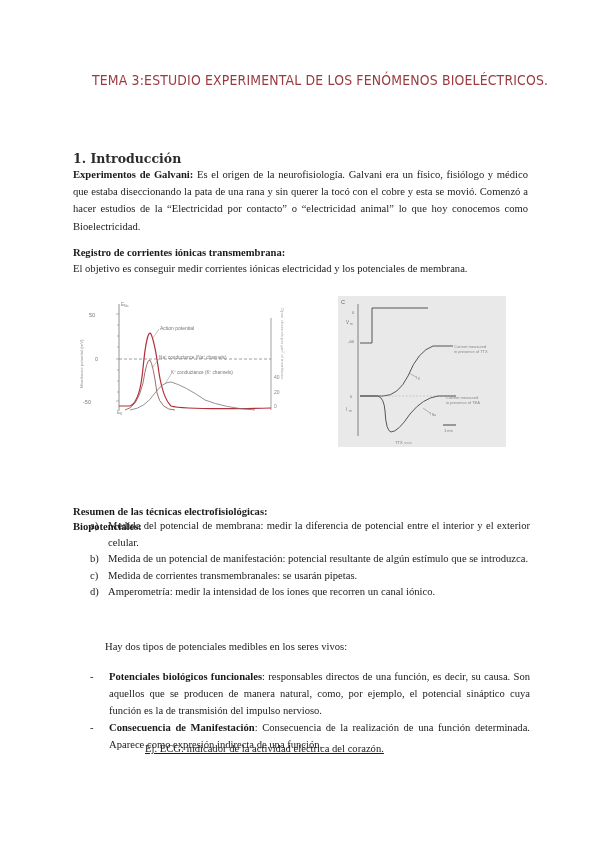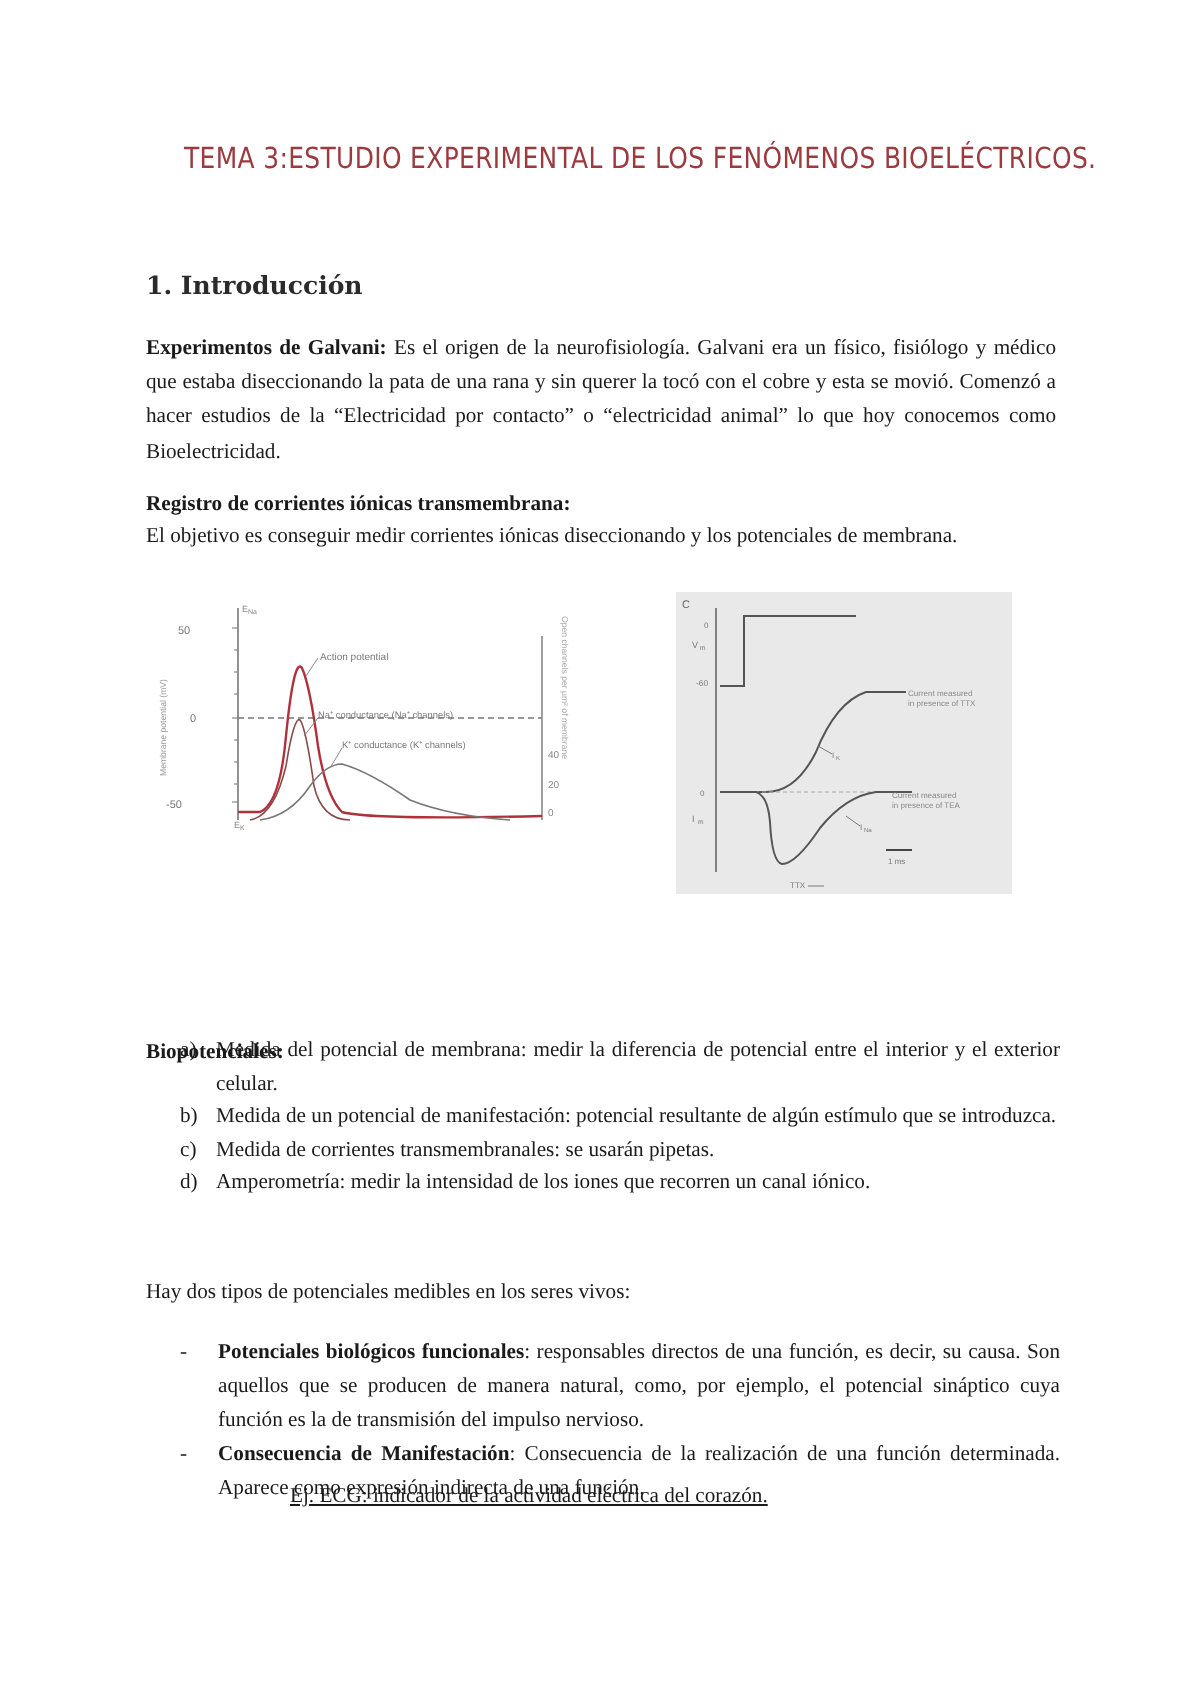--- a/index.html
+++ b/index.html
@@ -2,41 +2,41 @@
 <html><head>
 <meta charset="utf-8">
 <style>
   html, body { margin: 0; padding: 0; background: #ffffff; }
   body { width: 600px; height: 848px; position: relative; overflow: hidden; font-family: "Liberation Serif", "DejaVu Serif", serif; color: #1a1a1a; }
   .page { position: absolute; left: 0; top: 0; width: 556px; height: 848px; }
 
   .title { position: absolute; left: 92px; top: 72px; width: 440px; font-family: "DejaVu Sans", sans-serif; font-size: 14.5px; letter-spacing: 0.2px; color: #9b3a3f; white-space: nowrap; font-weight: normal; transform: scaleX(0.86); transform-origin: left center; font-variant: small-caps; }
 
   .h1 { position: absolute; left: 73px; font-family: "DejaVu Serif", serif; font-weight: bold; font-size: 12.5px; color: #2b2b2b; white-space: nowrap; }
-  .h1.intro { top: 135px; }
+  .h1.intro { top: 151px; }
   .h1.proceso { top: 620px; font-size: 13px; }
 
   .para { position: absolute; left: 73px; width: 455px; font-size: 10.6px; line-height: 17.2px; text-align: justify; }
   .para b { font-weight: bold; }
   .line { white-space: nowrap; }
 
   .galvani { top: 166px; }
   .registro-h { top: 244px; }
   .registro-t { top: 260px; }
 
   .bio-h { top: 470px; margin-top: 48px; }
   .bio-t { top: 486px; }
   .resumen-h { top: 503px; }
 
   .list { position: absolute; left: 90px; width: 440px; font-size: 10.6px; line-height: 16.5px; }
   .list .item { position: relative; padding-left: 18px; text-align: justify; }
   .list .marker { position: absolute; left: 0; top: 0; }
   .list.alpha { top: 518px; }
 
-  .intro2 { top: 638px; }
+  .intro2 { top: 638px; margin-left: 32px; }
 
   .dash-list { position: absolute; left: 90px; width: 440px; top: 668px; font-size: 10.6px; line-height: 17px; }
   .dash-list .item { position: relative; padding-left: 19px; text-align: justify; }
   .dash-list .marker { position: absolute; left: 0; top: 0; }
   .ej { position: absolute; left: 145px; top: 743px; font-size: 10.6px; white-space: nowrap; text-decoration: underline; }
 
   .fig-left { position: absolute; left: 75px; top: 298px; width: 215px; height: 118px; }
   .fig-right { position: absolute; left: 338px; top: 296px; width: 168px; height: 151px; background: #e9e9e9; }
   svg text { font-family: "Liberation Sans", sans-serif; }
 </style>
@@ -49,21 +49,21 @@
 
   <div class="h1 intro">1. Introducción</div>
 
   <div class="para galvani">
     <b>Experimentos de Galvani:</b><span> Es el origen de la neurofisiología. Galvani era un físico, fisiólogo y médico que estaba diseccionando la pata de una rana y sin querer la tocó con el cobre y esta se movió. Comenzó a hacer estudios de la “Electricidad por contacto” o “electricidad animal” lo que hoy conocemos como Bioelectricidad.</span>
   </div>
 
   <div class="para registro-h">
     <b>Registro de corrientes iónicas transmembrana:</b>
   </div>
-  <div class="para registro-t line">El objetivo es conseguir medir corrientes iónicas diseccionando y los potenciales de membrana.</div>
+  <div class="para registro-t line">El objetivo es conseguir medir corrientes iónicas electricidad y los potenciales de membrana.</div>
 
   <div class="fig-left">
     <svg width="215" height="118" viewBox="0 0 215 118">
 
       <line x1="44" y1="6" x2="44" y2="112" stroke="#777" stroke-width="0.8"></line>
       <g stroke="#888" stroke-width="0.6">
         <line x1="41" y1="16" x2="44" y2="16"></line>
           <line x1="42" y1="27" x2="44" y2="27"></line>
         <line x1="42" y1="38" x2="44" y2="38"></line>
           <line x1="42" y1="49" x2="44" y2="49"></line>
@@ -138,20 +138,23 @@
       <line x1="105" y1="129" x2="118" y2="129" stroke="#444" stroke-width="1"></line>
       <text x="106" y="136" font-size="4" fill="#777">1 ms</text>
       <text x="57" y="148" font-size="4" fill="#777">TTX</text>
       <line x1="66" y1="147" x2="74" y2="147" stroke="#777" stroke-width="0.5"></line>
     </svg>
   </div>
 
   <div class="para bio-h">
     <b>Biopotenciales:</b>
   </div>
+  <div class="para resumen-h">
+    <b>Resumen de las técnicas electrofisiológicas:</b>
+  </div>
 
   <div class="list alpha">
     <div class="item">
       <span class="marker">a)</span>
       <span>Medida del potencial de membrana: medir la diferencia de potencial entre el interior y el exterior celular.</span>
     </div>
     <div class="item">
       <span class="marker">b)</span>
       <span>Medida de un potencial de manifestación: potencial resultante de algún estímulo que se introduzca.</span>
     </div>

